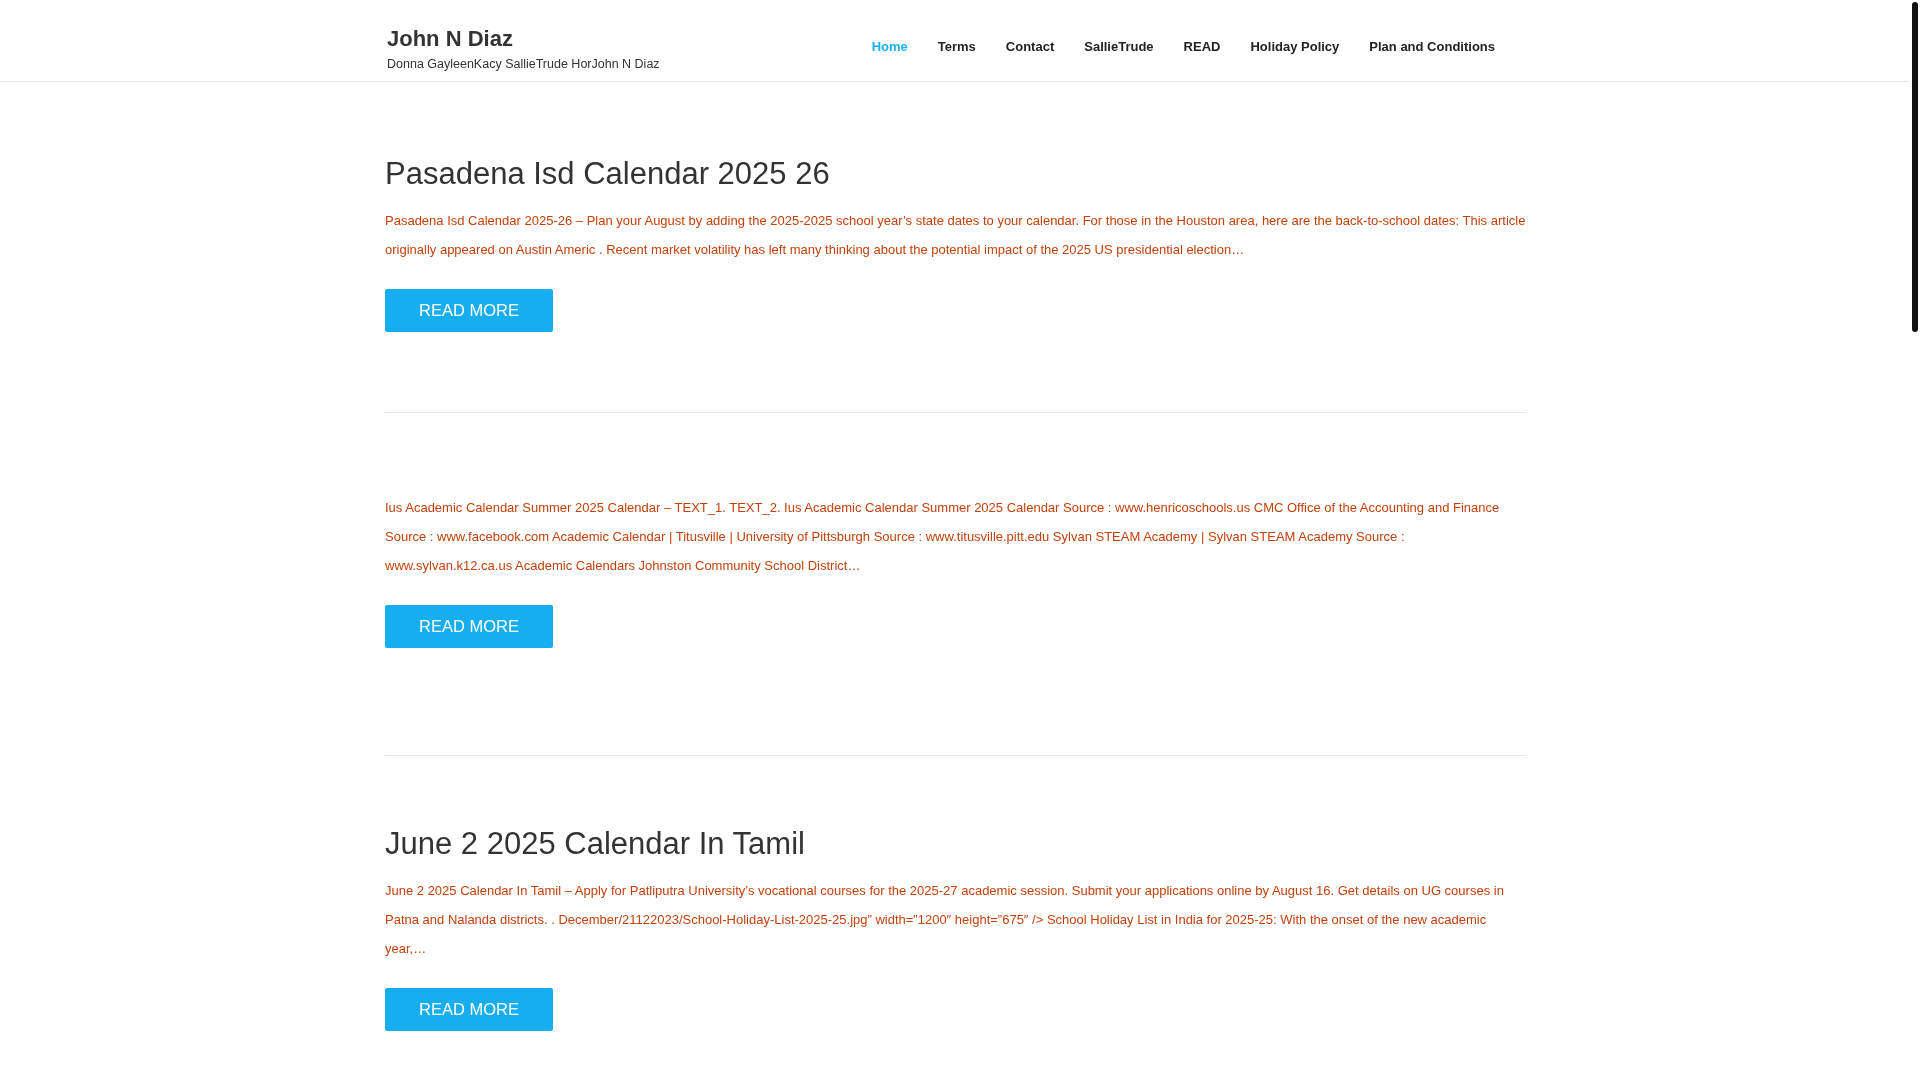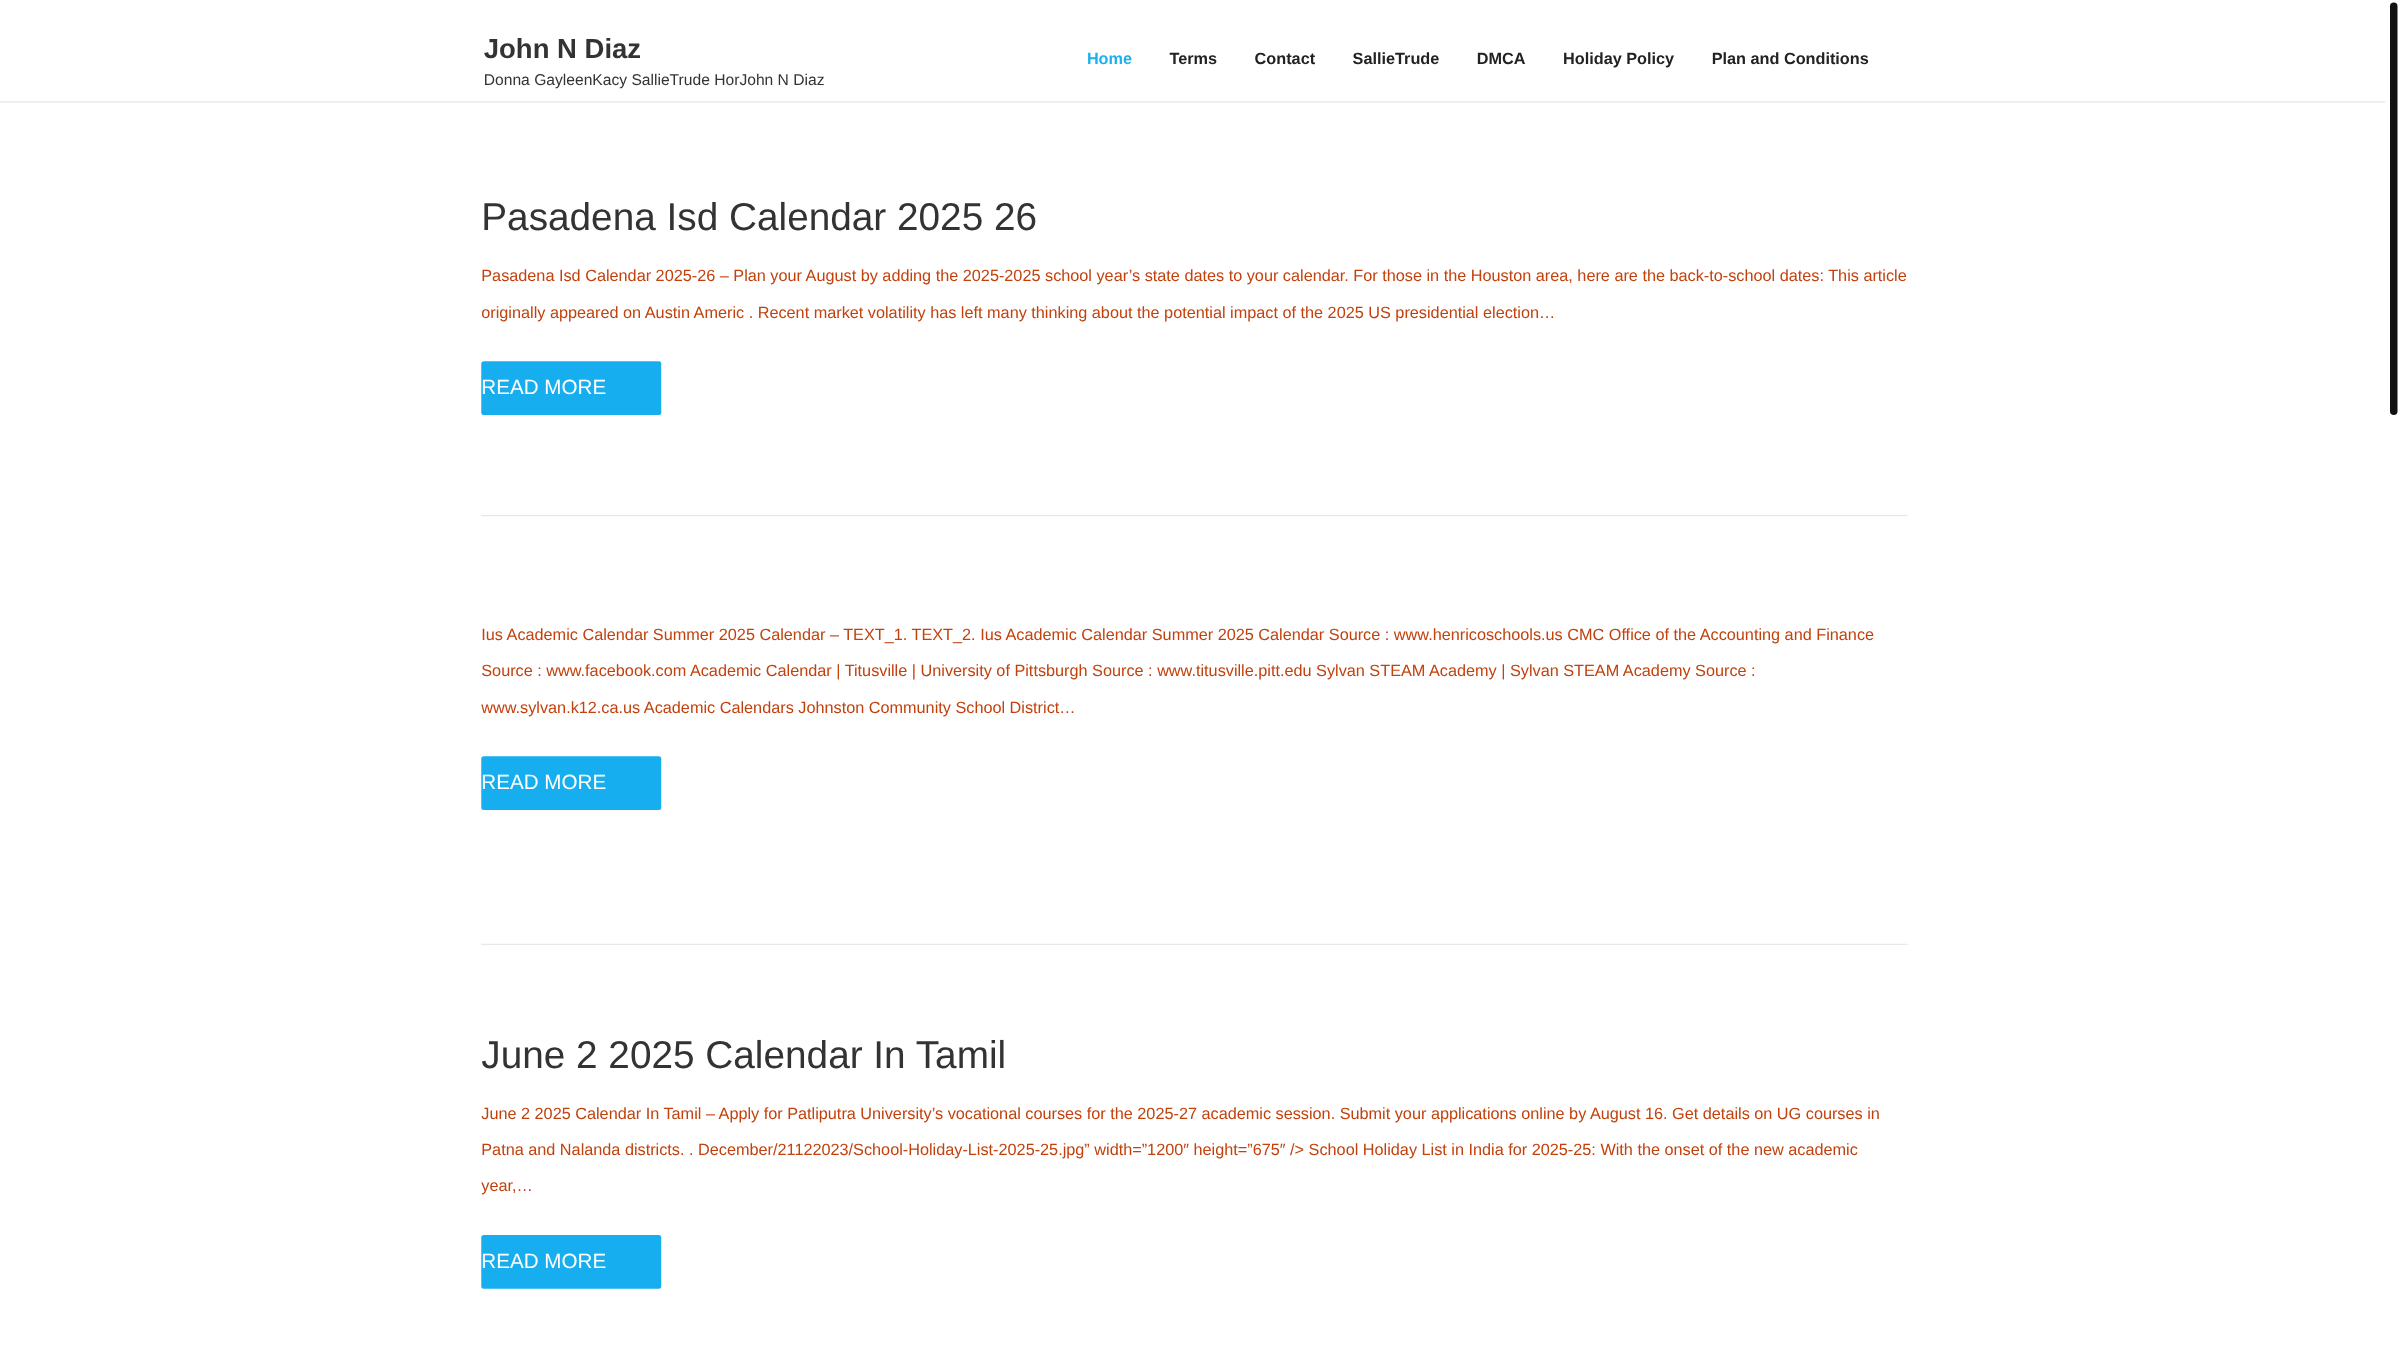--- a/index.html
+++ b/index.html
@@ -15,42 +15,42 @@
 
   .nav { position: absolute; top: 38px; right: 398px; display: flex; gap: 0; }
   .nav a { font-size: 13px; font-weight: bold; color: #222; text-decoration: none; padding: 0 15px; line-height: 18px; white-space: nowrap; }
   .nav a.active { color: #1bb1ec; }
 
   .content { position: absolute; left: 385px; top: 94px; width: 1141px; }
   .post { position: relative; }
   .post h2 { font-size: 31px; font-weight: normal; color: #333; line-height: 40px; letter-spacing: 0; }
   .post h2 a { color: inherit; text-decoration: none; }
   .post p { font-size: 13px; color: #c2410c; line-height: 29px; margin-top: 12px; }
-  .btn { display: inline-block; margin-top: 25px; width: 144px; height: 43px; background: #17aeef; color: #fff; font-size: 16.5px; line-height: 43px; border-radius: 2px; text-decoration: none; }
+  .btn { display: inline-block; margin-top: 25px; width: 168px; height: 43px; background: #17aeef; color: #fff; font-size: 16.5px; text-align: center; line-height: 43px; border-radius: 2px; text-decoration: none; }
   .divider { height: 1px; background: #e8e8e8; }
 
   .scroll-track { position: absolute; right: 0; top: 0; width: 12px; height: 1080px; background: #fff; }
   .scroll-thumb { position: absolute; right: 2px; top: 2px; width: 6px; height: 330px; background: #111; border-radius: 3px; }
 </style>
 </head>
 <body>
 
 <div class="topline"></div>
 
 <header class="header">
   <div class="branding">
     <a class="site-title" href="#">John N Diaz</a>
     <div class="site-desc">Donna GayleenKacy SallieTrude HorJohn N Diaz</div>
   </div>
   <nav class="nav">
     <a href="#" class="active">Home</a>
     <a href="#">Terms</a>
     <a href="#">Contact</a>
     <a href="#">SallieTrude</a>
-    <a href="#">DMCA</a>
+    <a href="#">READ</a>
     <a href="#">Holiday Policy</a>
     <a href="#">Plan and Conditions</a>
   </nav>
 </header>
 
 <main class="content">
   <article class="post" style="padding-top: 60px;">
     <h2><a href="#">Pasadena Isd Calendar 2025 26</a></h2>
     <p>Pasadena Isd Calendar 2025-26 – Plan your August by adding the 2025-2025 school year’s state dates to your calendar. For those in the Houston area, here are the back-to-school dates: This article originally appeared on Austin Americ . Recent market volatility has left many thinking about the potential impact of the 2025 US presidential election…</p>
     <a href="#" class="btn">READ MORE</a>

